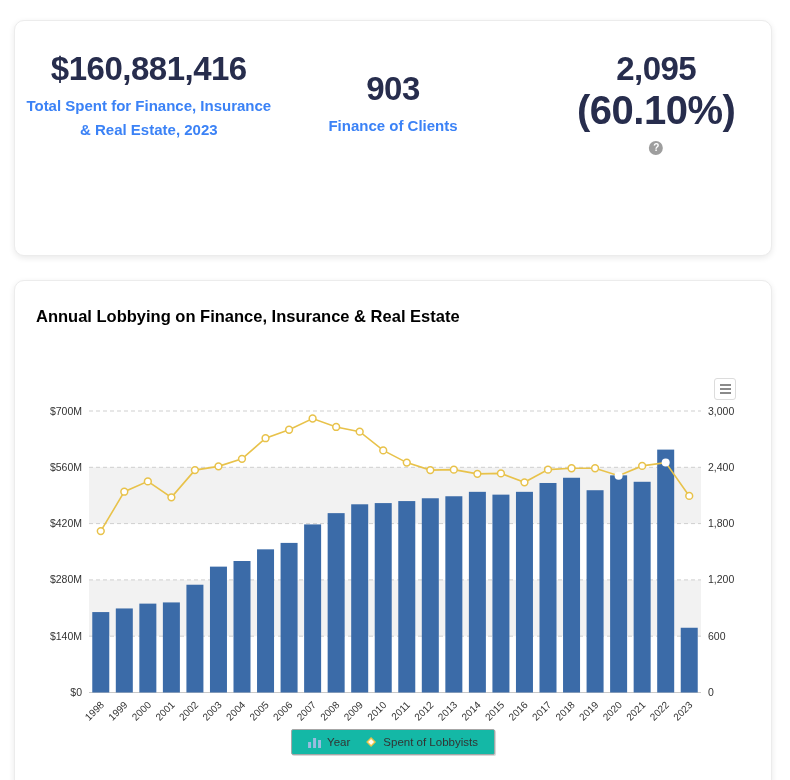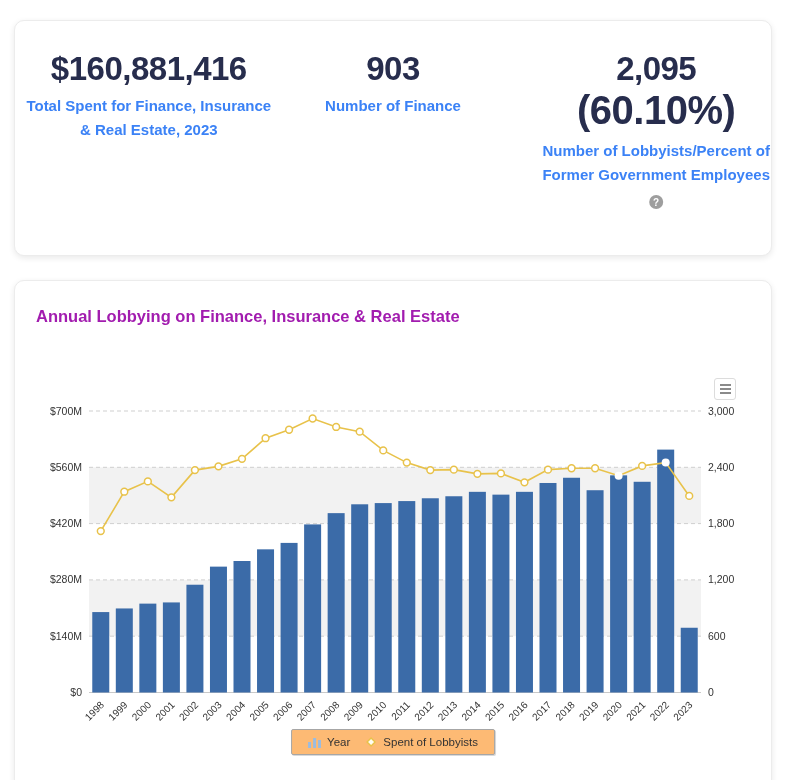--- a/index.html
+++ b/index.html
@@ -27,67 +27,63 @@
   .stat-label{
     margin-top:6px;font-size:15px;font-weight:700;color:#3b82f6;line-height:1.62;
   }
   .help-icon{
     display:inline-flex;align-items:center;justify-content:center;
     width:14px;height:14px;border-radius:50%;background:#9e9e9e;
     color:#fff;font-size:10px;font-weight:700;margin-top:8px;cursor:pointer;
   }
   .chart-title{
     position:absolute;left:21px;top:26px;
-    font-size:16.5px;font-weight:800;color:#a21caf;
+    font-size:16.5px;font-weight:800;color:#000000;
   }
   #chart-svg{position:absolute;left:0;top:95px;}
   .context-btn{
     position:absolute;left:699px;top:97px;width:22px;height:22px;
     background:#fff;border:1px solid #dcdcdc;border-radius:3px;
     display:flex;flex-direction:column;justify-content:center;align-items:center;
     gap:2.5px;cursor:pointer;box-sizing:border-box;
   }
   .context-btn span{display:block;width:11px;height:1.5px;background:#8a8a8a;}
   .legend{
     position:absolute;left:50%;top:448px;transform:translateX(-50%);
     display:flex;align-items:center;gap:15px;
-    border:1px solid #a6a6a6;background:#fdba74;border-radius:2px;
+    border:1px solid #a6a6a6;background:#14b8a6;border-radius:2px;
     padding:6px 16px;box-shadow:1px 1px 0 rgba(0,0,0,0.15);
   }
   .legend-item{display:flex;align-items:center;gap:6px;cursor:pointer;}
   .legend-label{font-size:11.5px;color:#333;}
   svg text{font-family:"Liberation Sans",sans-serif;}
 </style>
 </head>
 <body>
 
 <div class="card" id="stats-card">
 
   <div class="stat" style="left:17.7%;">
     <div class="stat-value">$160,881,416</div>
     <div class="stat-label">
       <span>Total Spent for Finance, Insurance</span><br>
       <span>&amp; Real Estate, 2023</span>
     </div>
   </div>
 
-  <div class="stat" style="left:50%;">
+  <div class="stat" style="left:50%;margin-top:20px;">
     <div class="stat-value">903</div>
     <div class="stat-label">
-      <span>Number of Finance</span>
+      <span>Finance of Clients</span>
     </div>
   </div>
 
   <div class="stat" style="left:82.3%;margin-left:19px;">
     <div class="stat-value">2,095</div>
     <div class="stat-value second-line">(60.10%)</div>
-    <div class="stat-label">
-      <span>Number of Lobbyists/Percent of</span><br>
-      <span>Former Government Employees</span>
-    </div>
     <div class="help-icon">
       <span>?</span>
     </div>
   </div>
 
 </div>
 
 <div class="card" id="chart-card">
 
   <div class="chart-title">Annual Lobbying on Finance, Insurance &amp; Real Estate</div>

